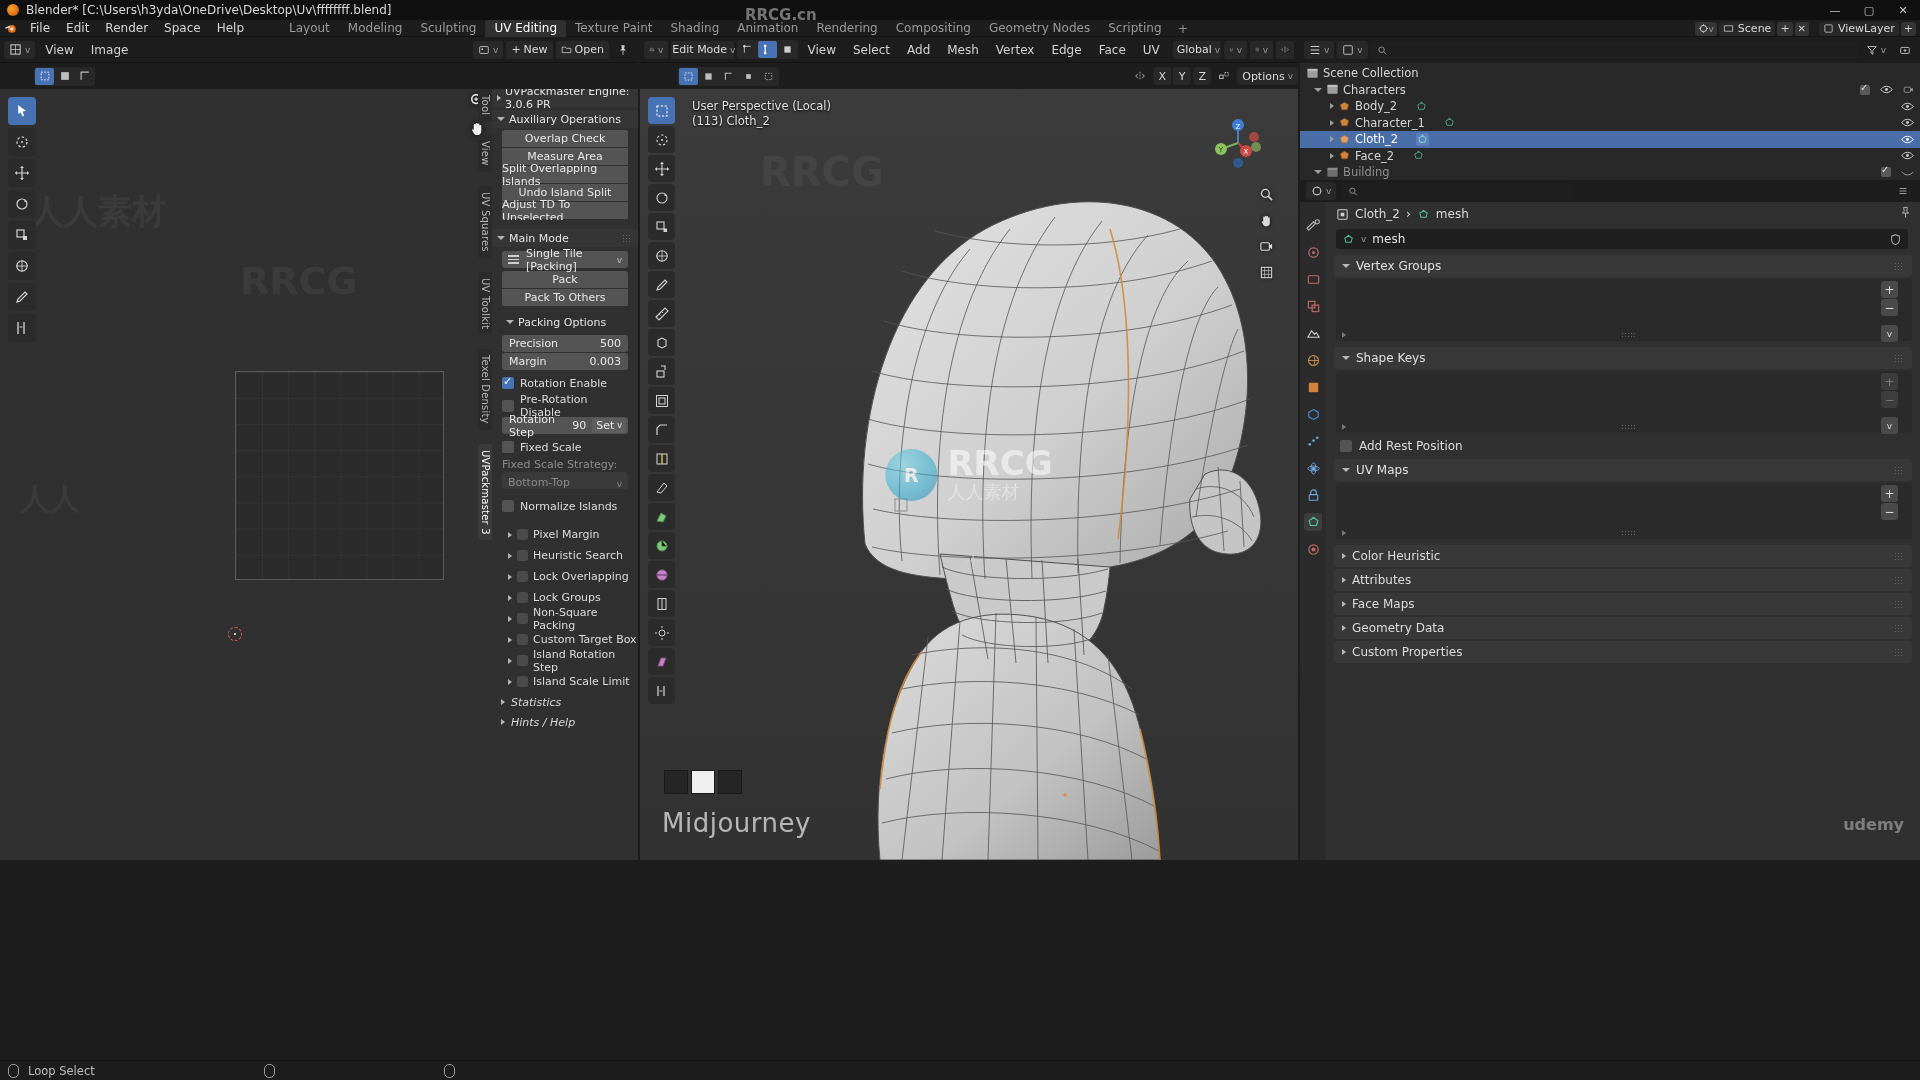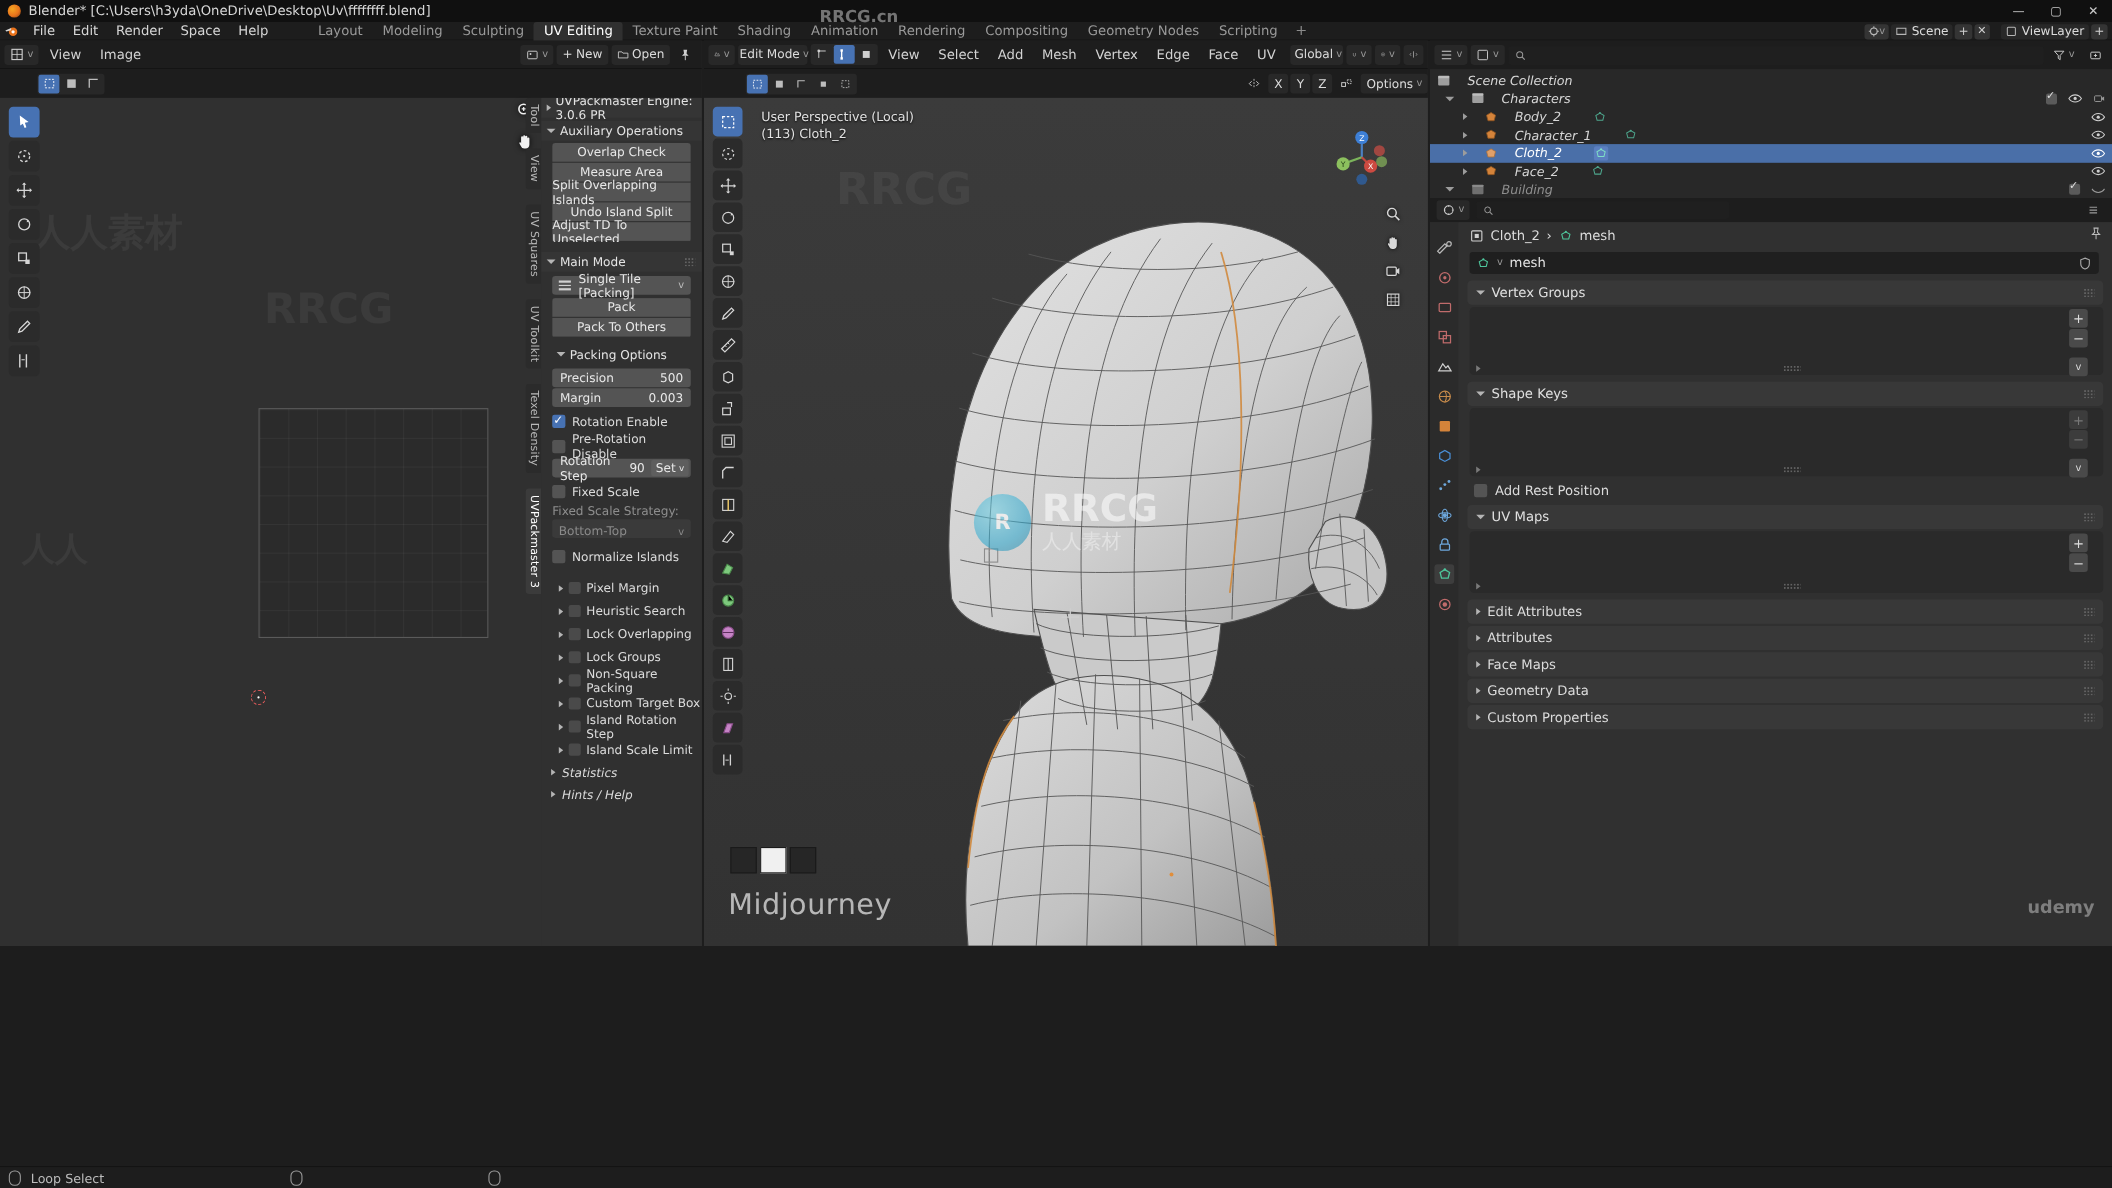--- a/index.html
+++ b/index.html
@@ -202,22 +202,22 @@
   .mesh-svg { position:absolute; left:0; top:0; width:658px; height:771px; }
 
   
   #outliner { left: 1300px; top: 37px; width: 620px; height: 143px; background:#282828; }
   .ol-header { height:26px; background:#1d1d1d; display:flex; align-items:center;
                padding:0 4px; gap:3px; }
   .ol-search { flex:1; height:17px; background:#1f1f1f; border-radius:3px;
                display:flex; align-items:center; padding:0 6px; gap:5px; }
   .ol-body { position:absolute; left:0; top:26px; width:620px; height:117px;
              background:#282828; padding-top:2px; }
-  .ol-row { display:flex; align-items:center; height:16.5px; gap:15px;
-            font-size:11.5px; color:#d7d7d7; padding-right:6px; position:relative;font-style:italic; }
+  .ol-row { display:flex; align-items:center; height:16.5px; gap:4px;
+            font-size:11.5px; color:#d7d7d7; padding-right:6px; position:relative; }
   .ol-row.sel { background:#4a6fa8; color:#fff; }
   .ol-row.dim { color:#8e8e8e; }
   .ol-tri { width:0; height:0; border-left:4px solid #9c9c9c;
             border-top:3.5px solid transparent; border-bottom:3.5px solid transparent; flex:none; }
   .ol-tri.open { border-left:4.5px solid transparent; border-right:4.5px solid transparent;
                  border-top:4.5px solid #9c9c9c; border-bottom:0; }
   .ol-right { margin-left:auto; display:flex; align-items:center; gap:10px; }
   .eye { width:13px; height:11px; }
   .cambox { width:11px; height:11px; }
   .olchk { width:10px; height:10px; border-radius:2px; background:#5a5a5a; position:relative; }
@@ -1415,21 +1415,21 @@
           <span class="lb-dots"></span>
         </div>
         <div class="side-btns" style="top:2px">
           <div class="sq">+</div>
           <div class="sq">−</div>
         </div>
       </div>
 
       <div class="collapsed">
         <span class="tri"></span>
-        <span>Edit Attributes</span>
+        <span>Color Heuristic</span>
         <span class="grip"></span>
       </div>
       <div class="collapsed">
         <span class="tri"></span>
         <span>Attributes</span>
         <span class="grip"></span>
       </div>
       <div class="collapsed">
         <span class="tri"></span>
         <span>Face Maps</span>

